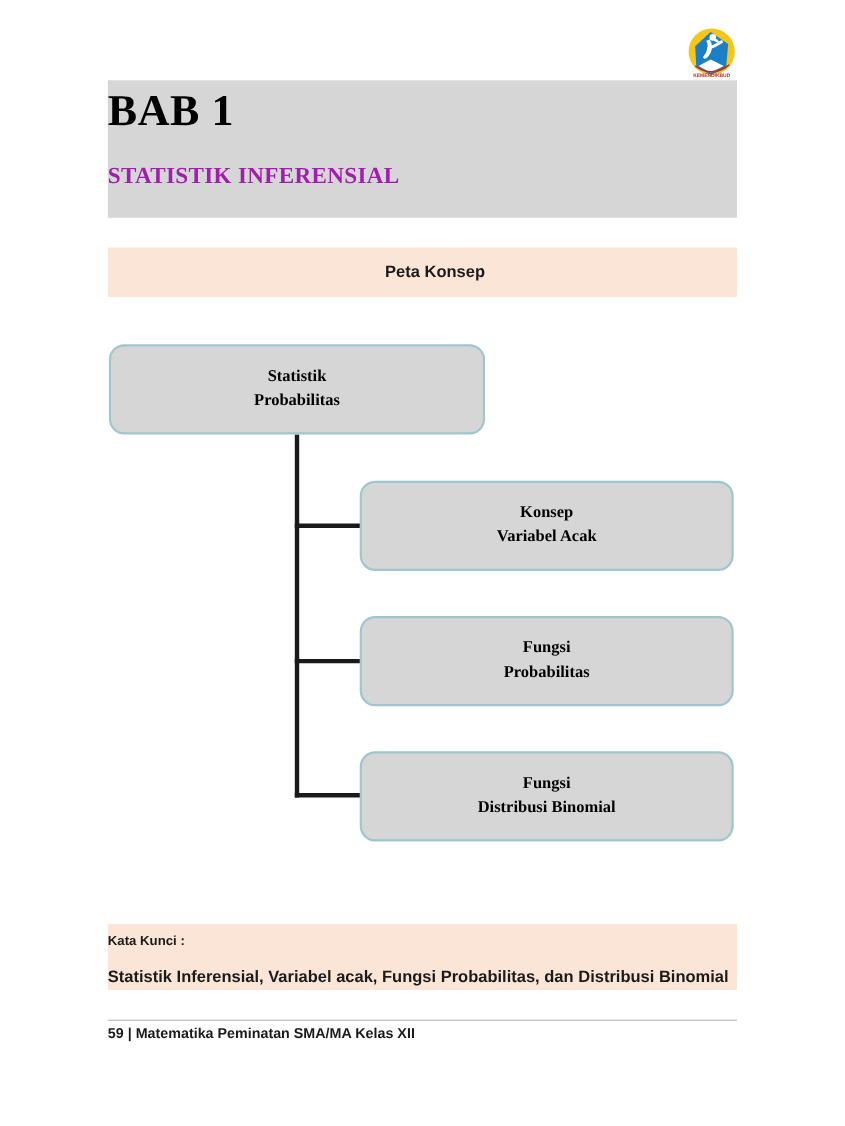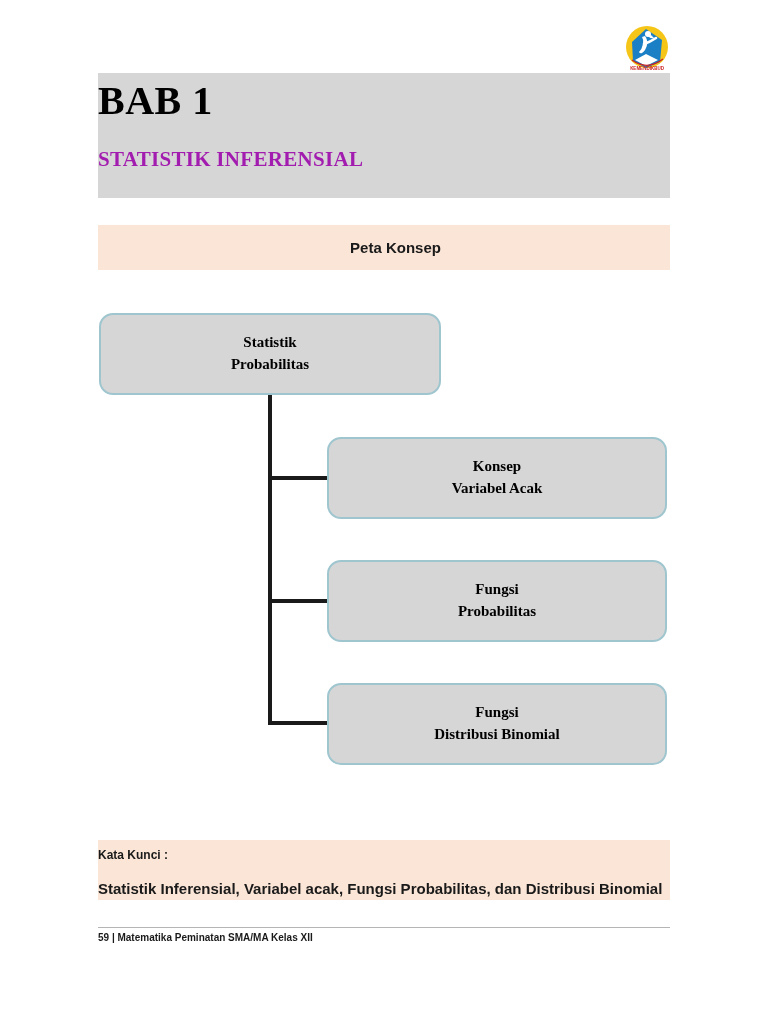--- a/index.html
+++ b/index.html
@@ -177,21 +177,21 @@
     width: 572px;
     height: 1px;
     background: #b5b5b5;
   }
   .footer {
     position: absolute;
     left: 98px;
     top: 932px;
     font-family: "Liberation Sans", sans-serif;
     font-weight: bold;
-    font-size: 10px;
+    font-size: 13px;
     color: #1a1a1a;
     white-space: nowrap;
   }
 </style>
 </head>
 <body>
 
 <div class="page">
 
   <div class="logo">

